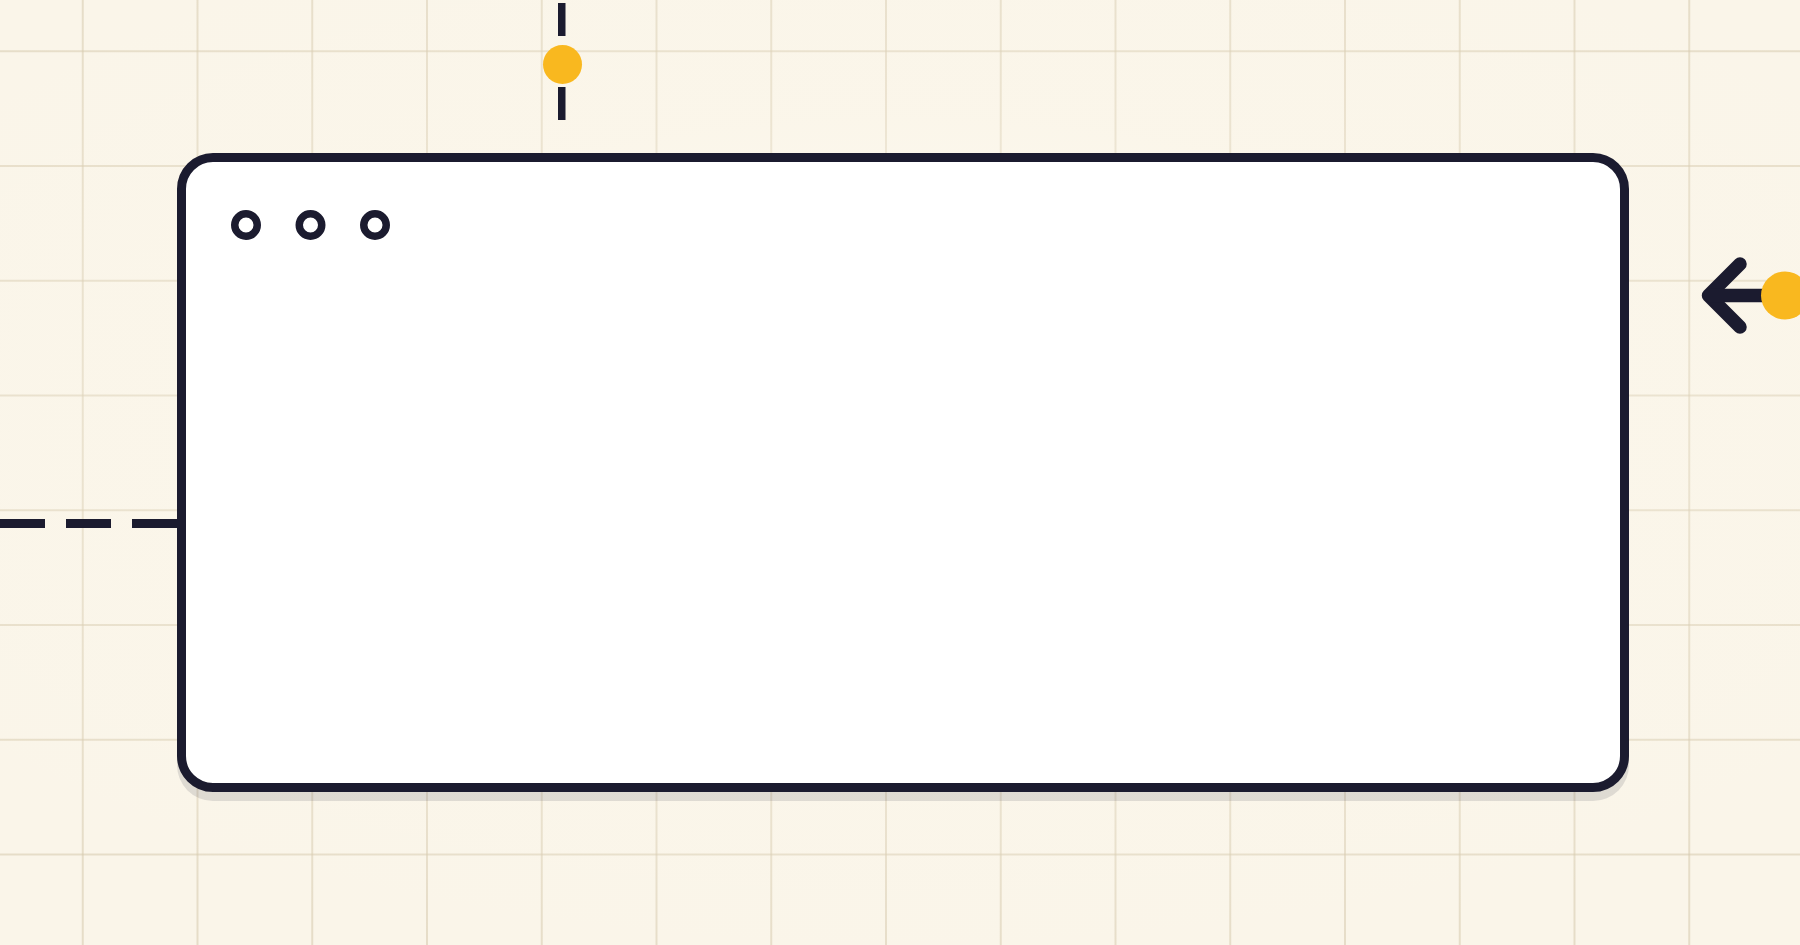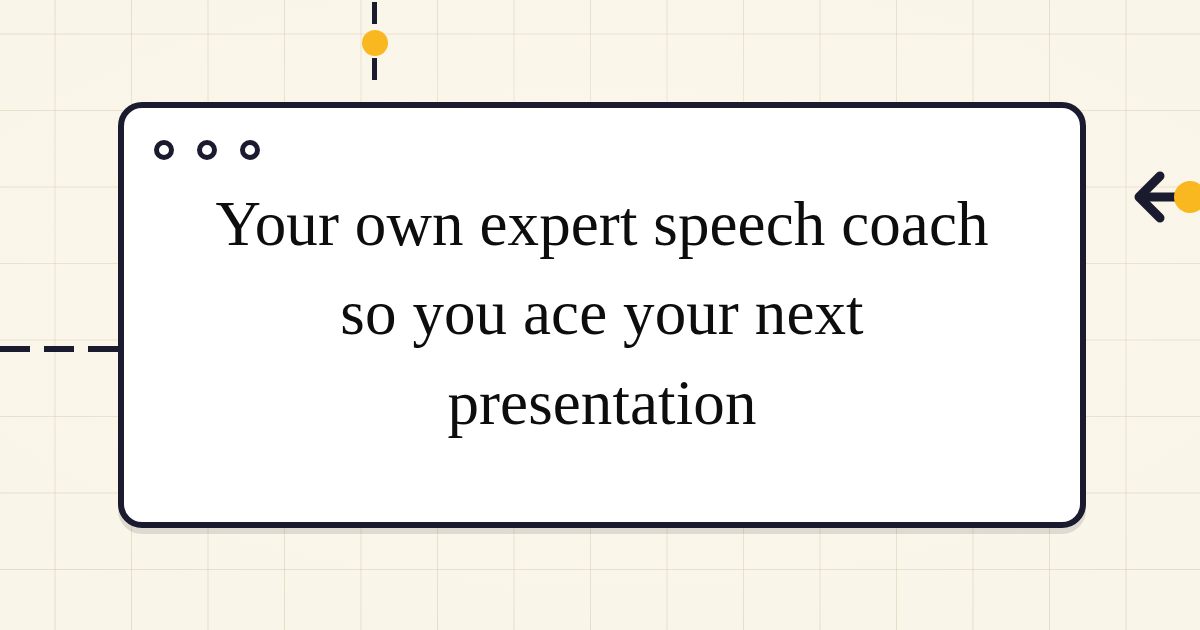--- a/index.html
+++ b/index.html
@@ -192,19 +192,16 @@
   </div>
 
   <div class="card">
 
     <div class="window-dots">
       <span class="dot"></span>
       <span class="dot"></span>
       <span class="dot"></span>
     </div>
 
-    <div class="card-body">
-      <h1 class="headline">Your own expert speech coach so you ace your next presentation</h1>
-    </div>
 
   </div>
 
 </div>
 
 </body></html>

